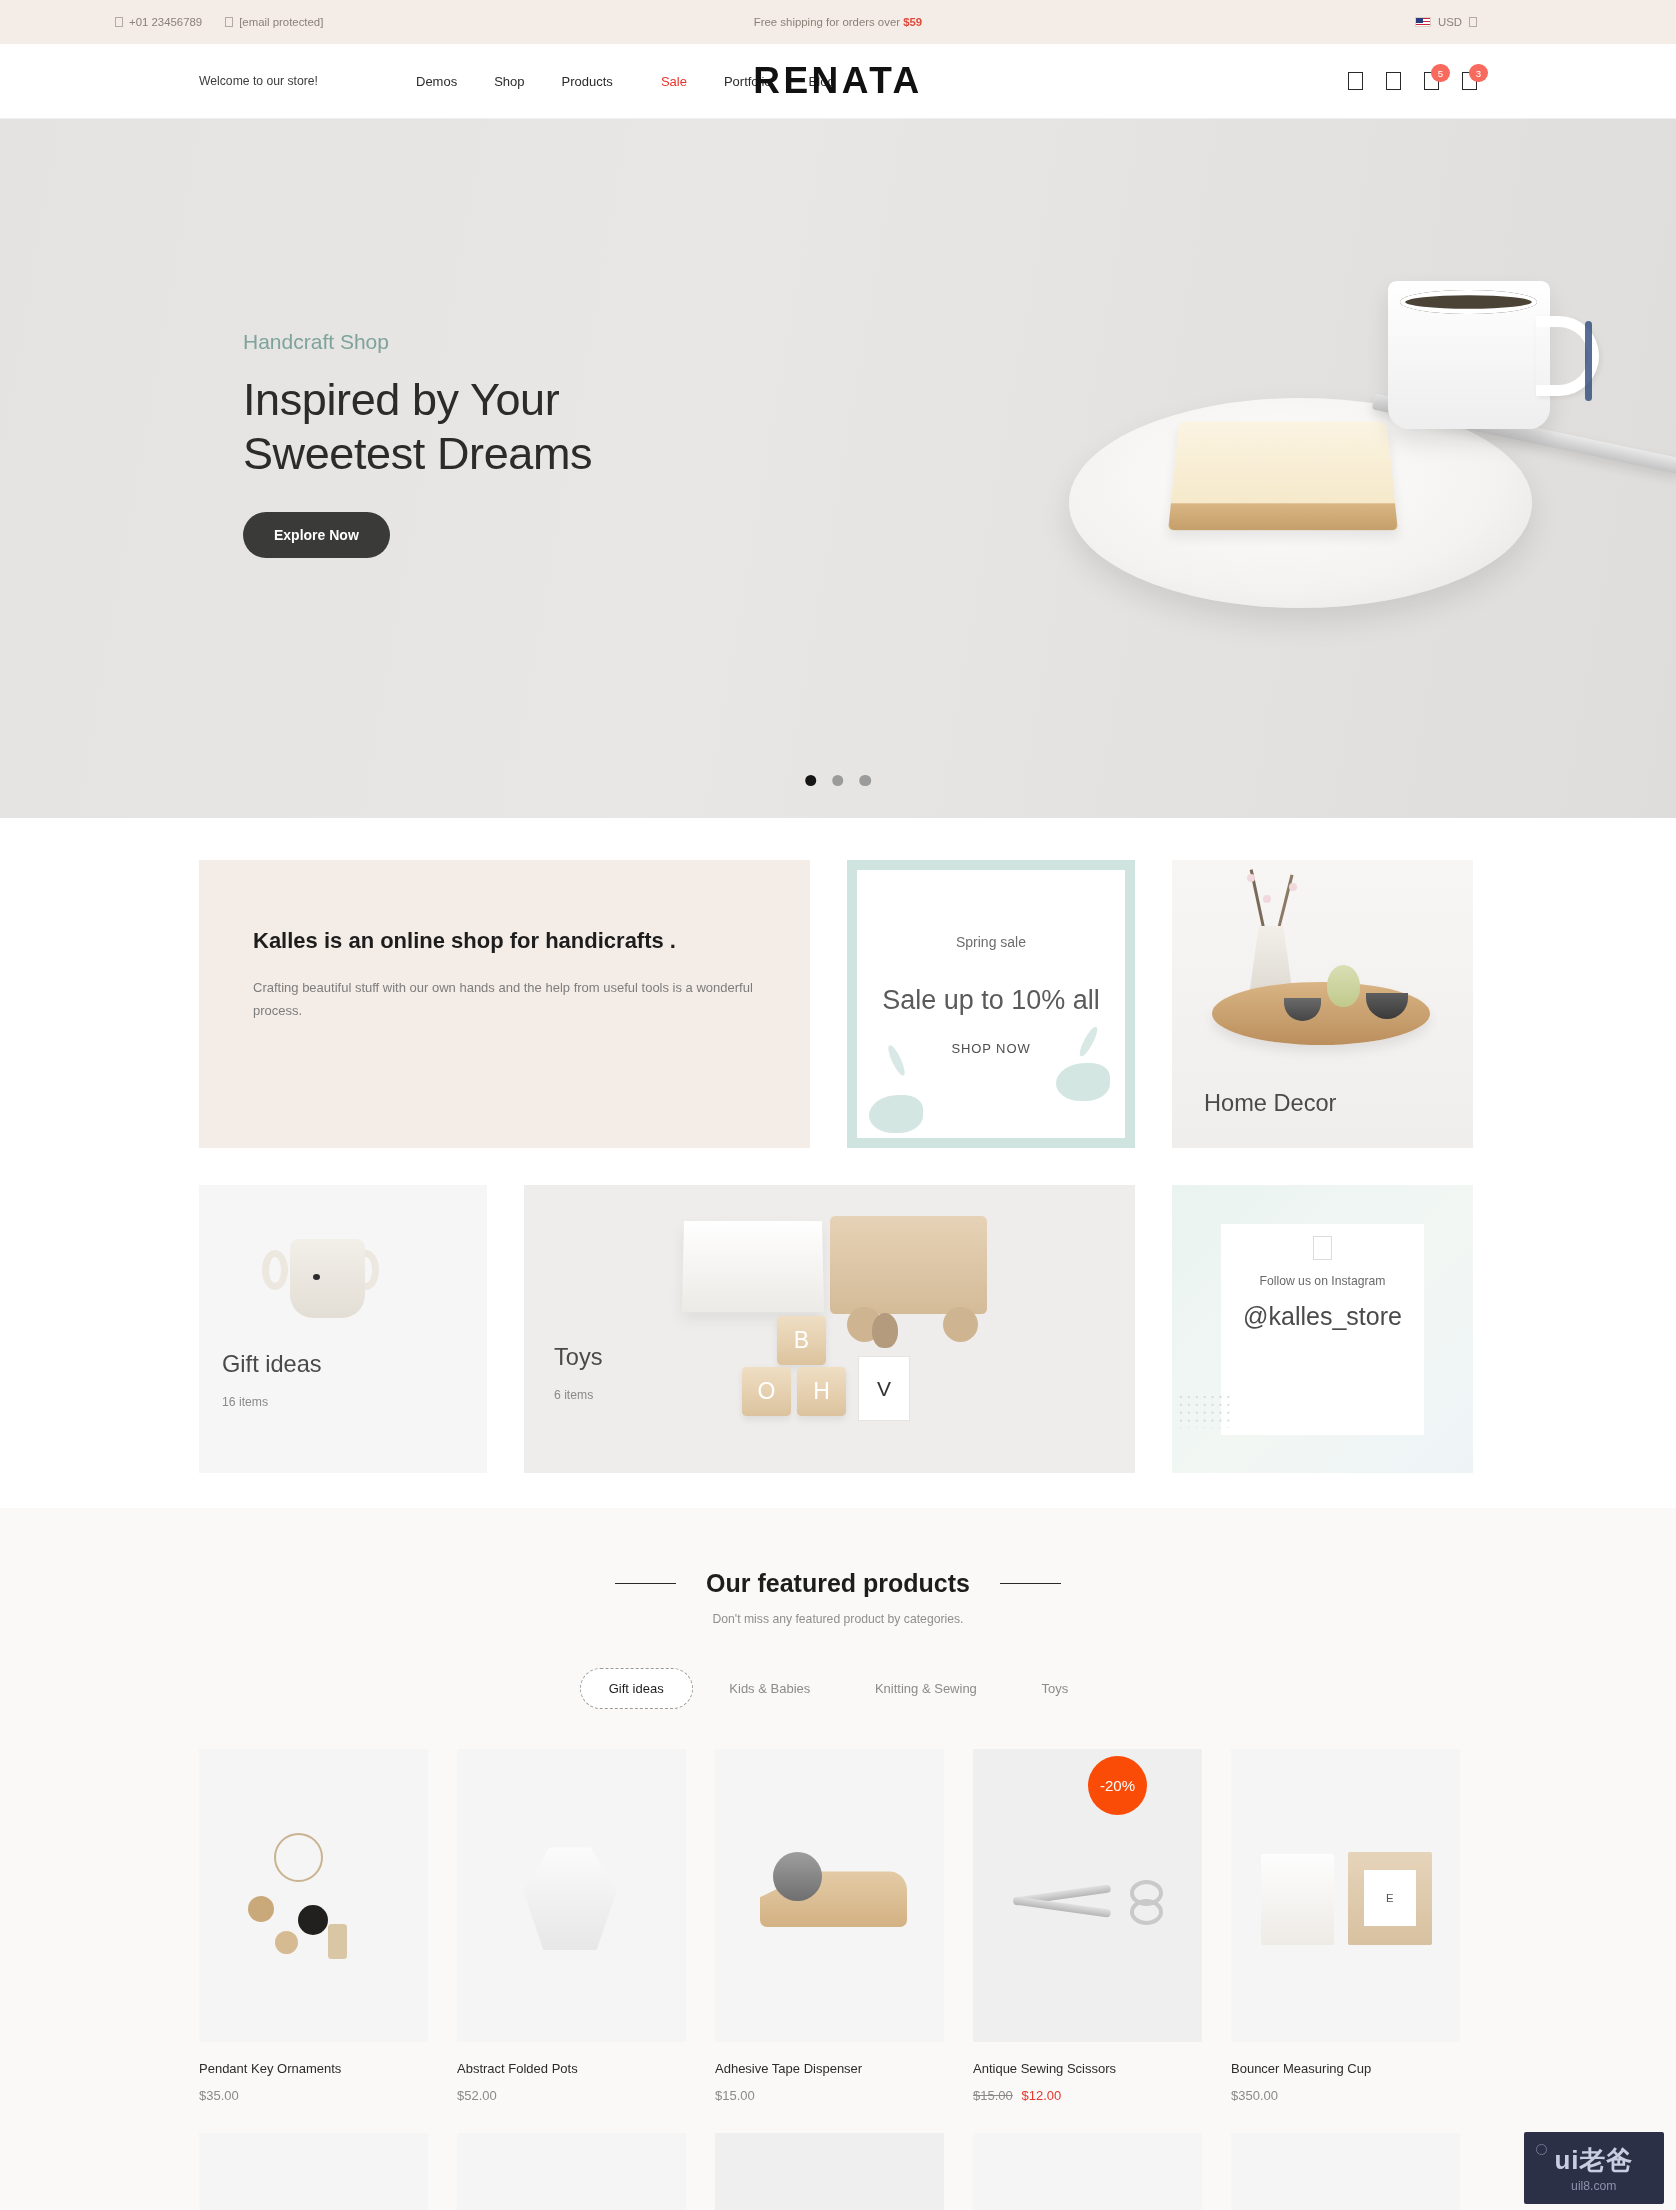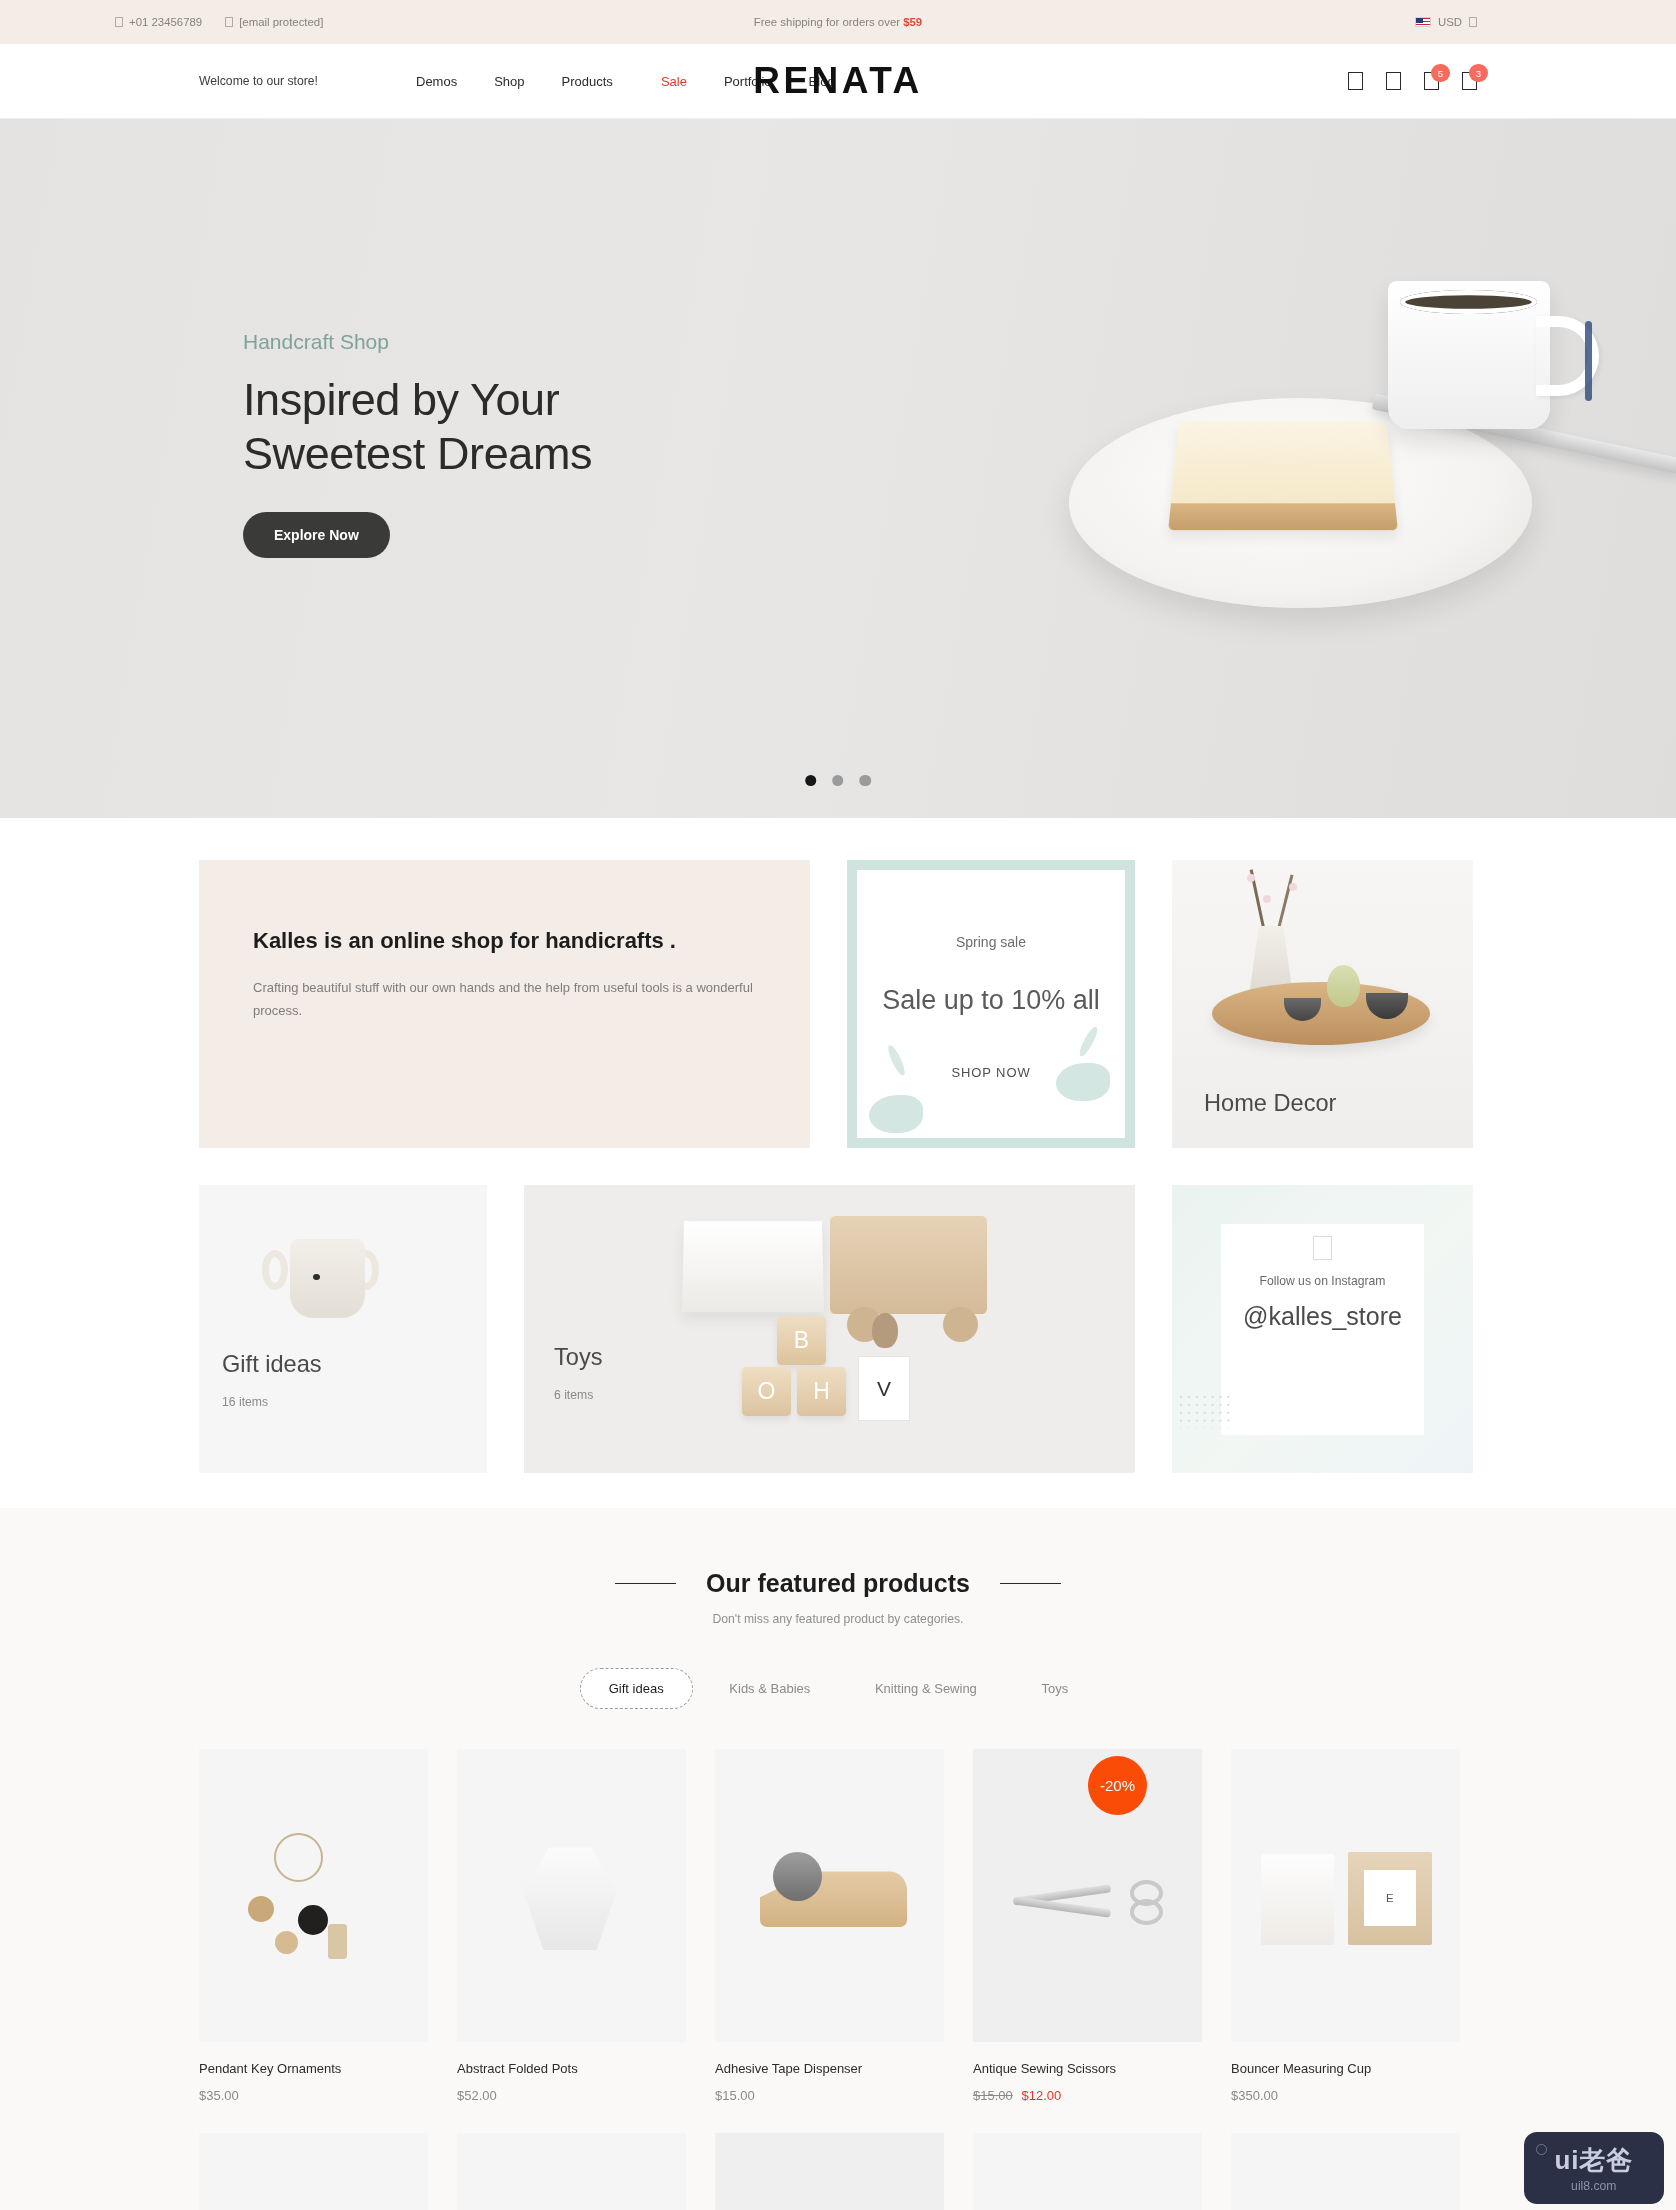--- a/index.html
+++ b/index.html
@@ -194,21 +194,21 @@
     padding: 9.6px;
     position: relative; overflow: hidden;
   }
   .spring-inner {
     width: 100%; height: 100%; background: #fff;
     display: flex; flex-direction: column; align-items: center;
     padding-top: 64px; position: relative; overflow: hidden;
   }
   .spring-l1 { font-size: 14px; color: #6d6d6d; }
   .spring-l2 { font-size: 27px; color: #5a5a5a; margin-top: 35px; white-space: nowrap; }
-  .spring-l3 { font-size: 13px; color: #4e4e4e; letter-spacing: 0.9px; margin-top: 49px; }
+  .spring-l3 { font-size: 13px; color: #4e4e4e; letter-spacing: 0.9px; margin-top: 25px; }
   .bird {
     position: absolute; bottom: 5.2px;
     width: 54px; height: 38px; background: #d3e6e2; border-radius: 60% 40% 50% 50%;
   }
   .bird.l { left: 12.2px; }
   .bird.r { right: 15.7px; bottom: 37px; }
   .leaf {
     position: absolute; width: 8.7px; height: 33px; background: #d8e9e5;
     border-radius: 50%;
   }
@@ -452,21 +452,21 @@
     position: absolute; left: 15.7px; top: 17.5px;
     width: 52px; height: 56px; background: #fff;
     font-size: 11.4px; color: #555;
     display: flex; align-items: center; justify-content: center;
   }
 
   
   .watermark {
     position: absolute; right: 12.2px; bottom: 7px;
     width: 140px; height: 72px;
-    background: #2c3047; border-radius: 13px;
+    background: #2c3047; border-radius: 2px;
     display: flex; flex-direction: column; align-items: center; justify-content: center;
   }
   .wm-dot {
     position: absolute; left: 12.2px; top: 12.2px;
     width: 10.5px; height: 10.5px; border-radius: 50%;
     border: 1.7px solid #6f7490;
   }
   .wm-main { color: #c9cde2; font-size: 26px; font-weight: bold; letter-spacing: 0.9px; }
   .wm-sub { color: #8d92ad; font-size: 12.2px; margin-top: 1px; }
 </style>

